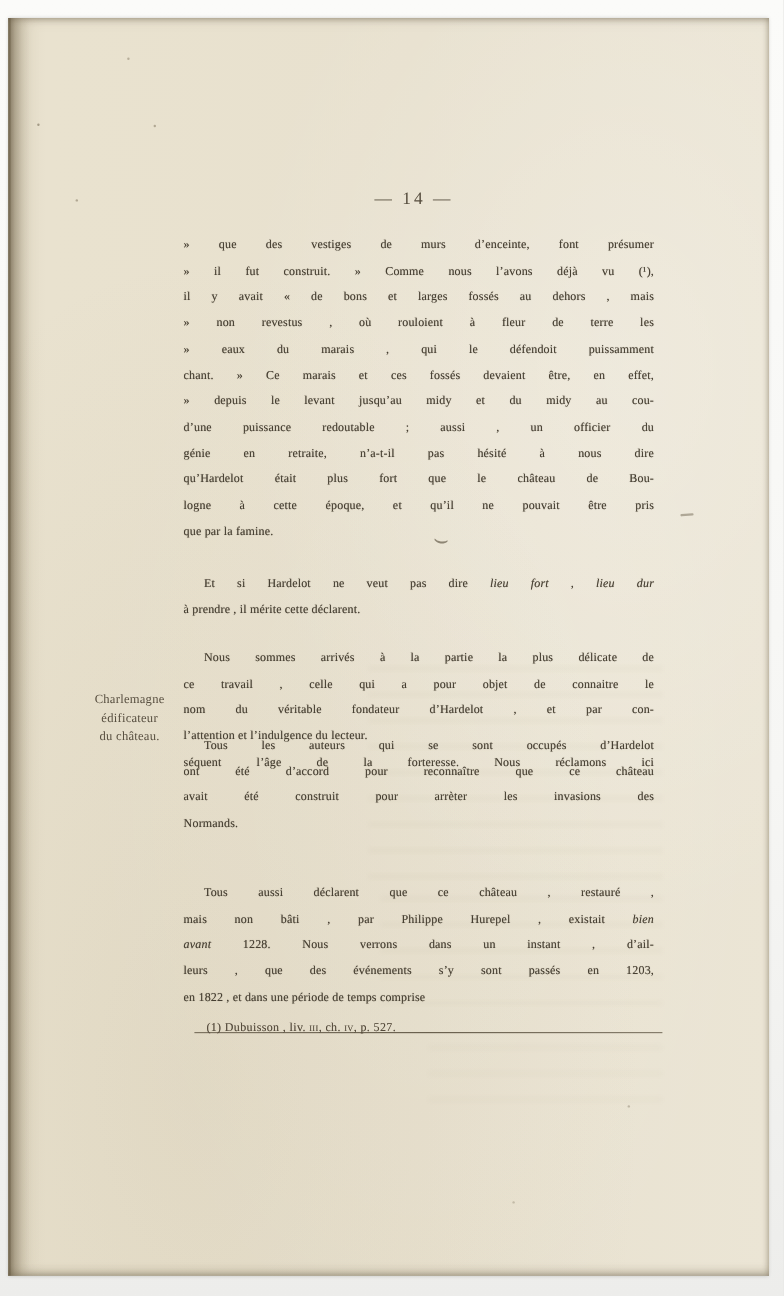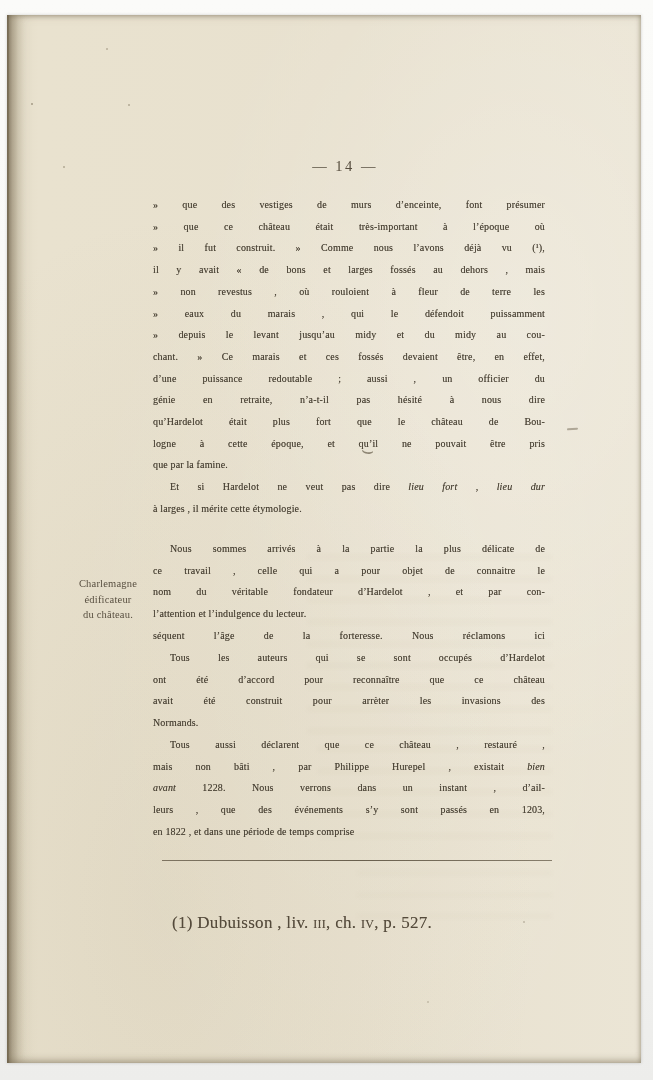--- a/index.html
+++ b/index.html
@@ -55,41 +55,41 @@
     text-align-last:justify;
     letter-spacing:0.15px;
     text-shadow:0 0 0.6px rgba(70,60,45,0.55);
   }
   .line.last{text-align-last:left;}
   .line.indent{text-indent:17px;}
   .line i{font-style:italic;}
   .p1{top:179px;}
   .p2{top:461px;}
   .p3{top:523px;}
-  .p4{top:632px;}
+  .p4{top:596px;}
   .p5{top:719px;}
   .margin-note{
     position:absolute;
     left:62px;top:525px;width:78px;
     text-align:center;
     font-size:10.5px;
     line-height:15.5px;
     color:#584f40;
     letter-spacing:0.2px;
     margin-top:36px;
   }
   .footnote-rule{
     position:absolute;
     left:155px;top:845px;width:390px;height:1.4px;
     background:linear-gradient(90deg,rgba(92,82,64,0.75),rgba(92,82,64,0.9) 50%,rgba(92,82,64,0.7));
   }
   .footnote{
     position:absolute;
-    left:165px;top:900px;width:380px;
-    font-size:17px;
+    left:165px;top:834px;width:380px;
+    font-size:10px;
     line-height:16px;
     color:#544a3b;
     letter-spacing:0.3px;
     text-shadow:0 0 0.5px rgba(80,70,55,0.4);
   }
   .footnote .sc{font-variant:small-caps;}
   .tilde-mark{
     position:absolute;
     left:354px;top:424px;
     font-size:20px;
@@ -135,37 +135,36 @@
     <div class="binding-edge"></div>
     <div class="speck"></div>
     <div class="bleed b1"></div>
     <div class="bleed b2"></div>
     <div class="bleed b3"></div>
 
     <div class="page-number">— 14 —</div>
 
     <div class="textblock p1">
       <div class="line">» que des vestiges de murs d’enceinte, font présumer</div>
-      <div class="line">» que ce château était très-important à l’époque où</div>
       <div class="line">» il fut construit. » Comme nous l’avons déjà vu (¹),</div>
       <div class="line">il y avait « de bons et larges fossés au dehors , mais</div>
       <div class="line">» non revestus , où rouloient à fleur de terre les</div>
       <div class="line">» eaux du marais , qui le défendoit puissamment</div>
+      <div class="line">chant. » Ce marais et ces fossés devaient être, en effet,</div>
       <div class="line">» depuis le levant jusqu’au midy et du midy au cou-</div>
-      <div class="line">chant. » Ce marais et ces fossés devaient être, en effet,</div>
       <div class="line">d’une puissance redoutable ; aussi , un officier du</div>
       <div class="line">génie en retraite, n’a-t-il pas hésité à nous dire</div>
       <div class="line">qu’Hardelot était plus fort que le château de Bou-</div>
       <div class="line">logne à cette époque, et qu’il ne pouvait être pris</div>
       <div class="line last">que par la famine.</div>
     </div>
 
     <div class="textblock p2">
       <div class="line indent"><span>Et si Hardelot ne veut pas dire </span><i>lieu fort , lieu dur</i></div>
-      <div class="line last">à larges , il mérite cette étymologie.</div>
+      <div class="line last">à prendre , il mérite cette déclarent.</div>
     </div>
 
     <div class="margin-note">
       <div>Charlemagne</div>
       <div>édificateur</div>
       <div>du château.</div>
     </div>
 
     <div class="textblock p3">
       <div class="line indent">Nous sommes arrivés à la partie la plus délicate de</div>

